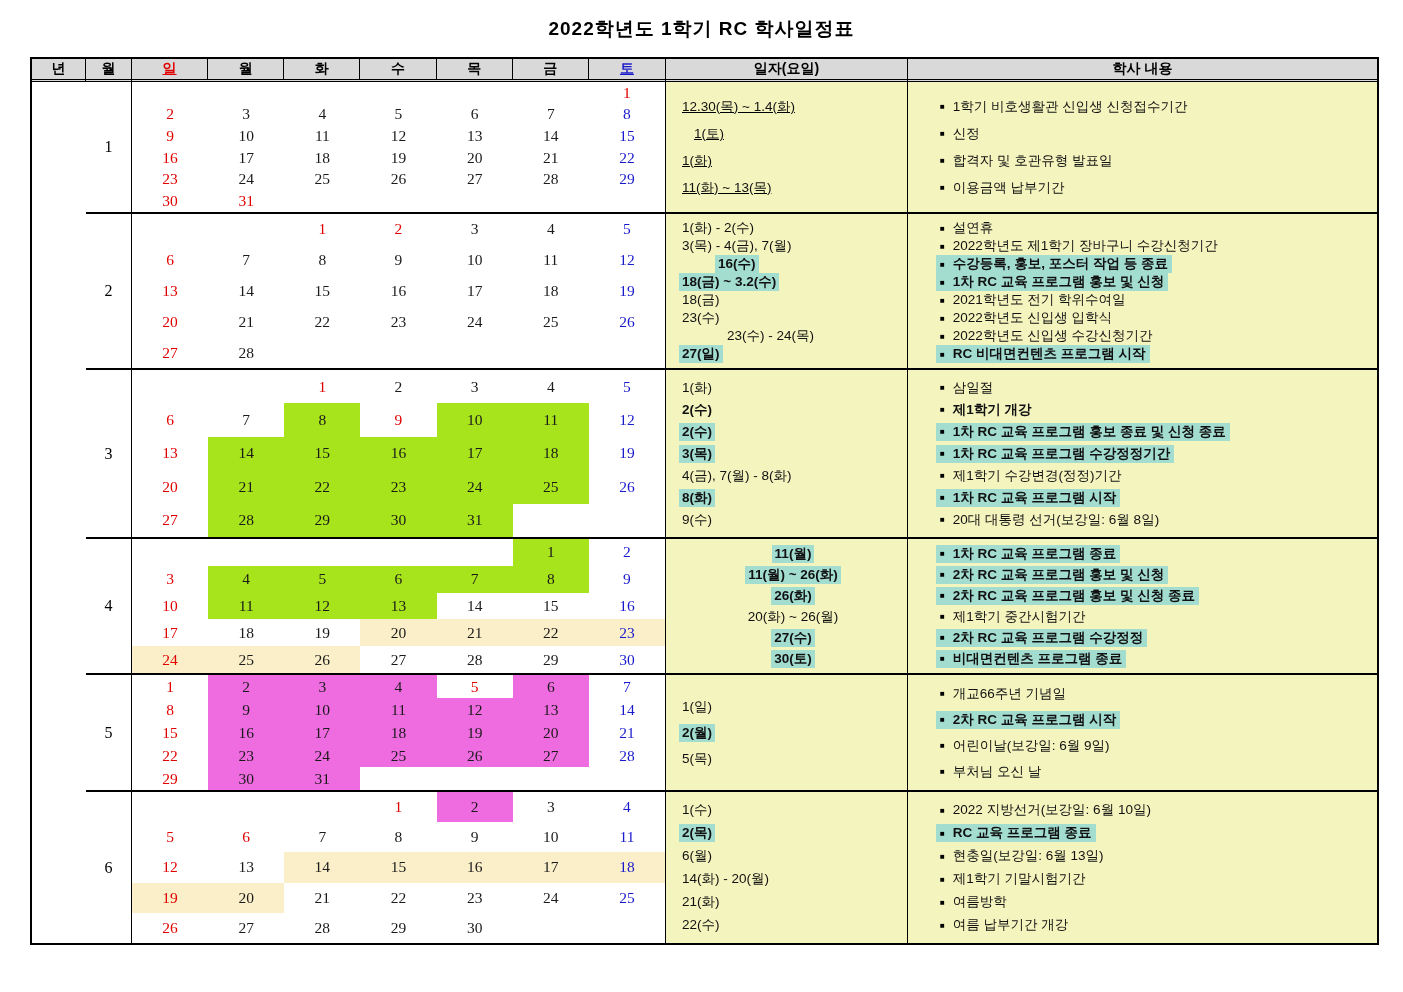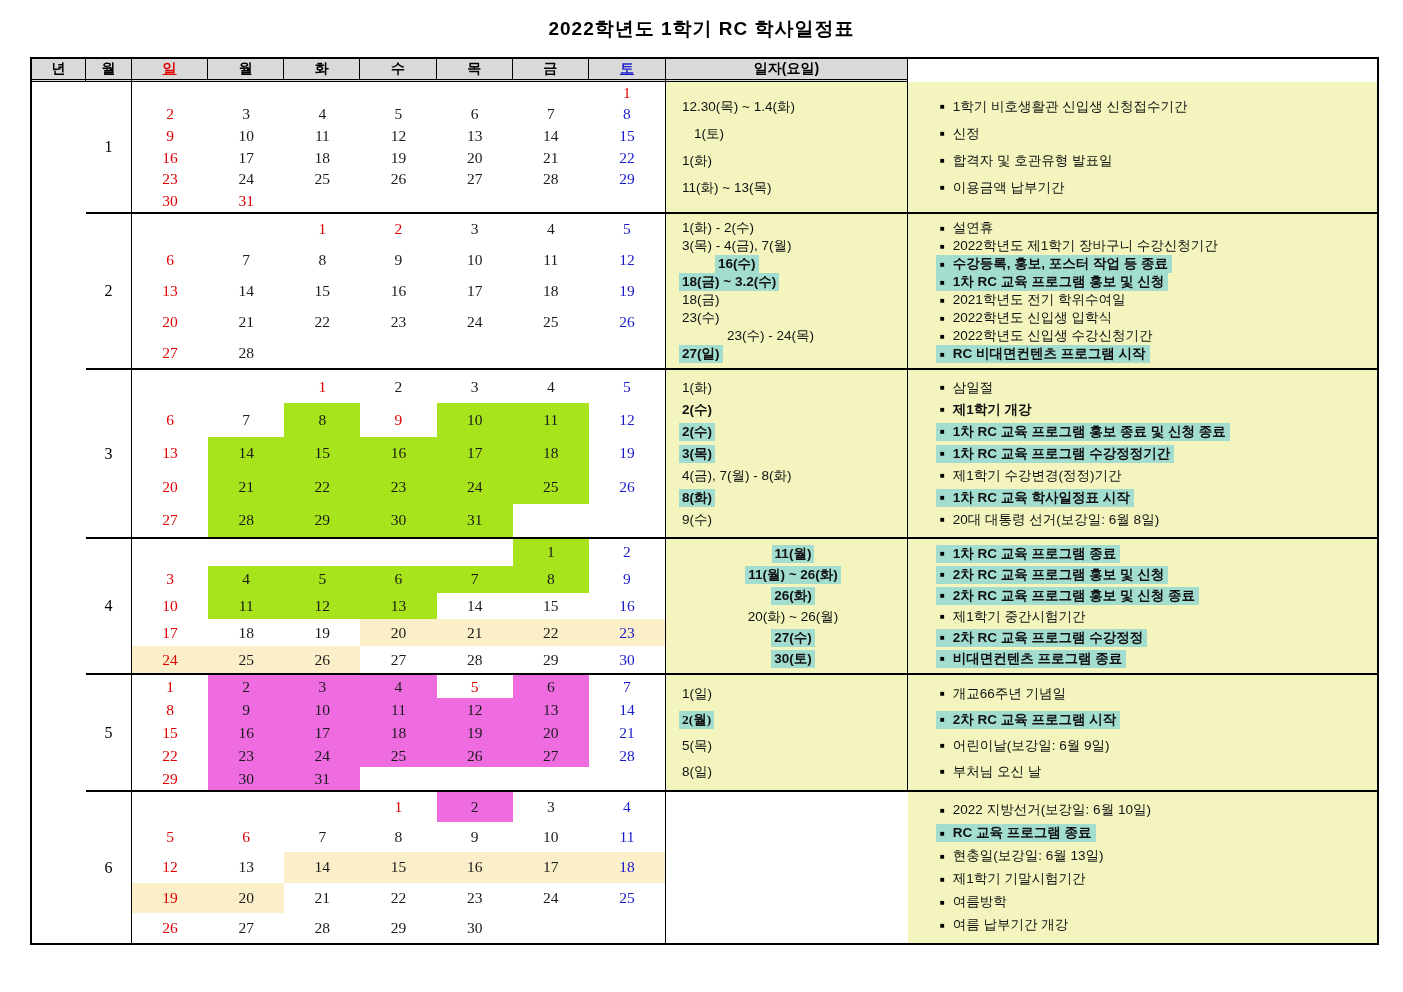--- a/index.html
+++ b/index.html
@@ -44,20 +44,21 @@
   <div class="cal-hdr">
     <span class="dayname day-sun">일</span>
     <span class="dayname">월</span>
     <span class="dayname">화</span>
     <span class="dayname">수</span>
     <span class="dayname">목</span>
     <span class="dayname">금</span>
     <span class="dayname day-sat">토</span>
   </div>
   <div class="hdr vr">일자(요일)</div>
+  <div class="hdr">학사 내용</div>
 
 
 <div class="mnum mrow-border" style="grid-area: 2 / 2;">1</div>
     <div class="calc mrow-border" style="grid-area: 2 / 3; grid-template-rows: repeat(6, 1fr);">
       <div class="dcell"></div>
       <div class="dcell"></div>
       <div class="dcell"></div>
       <div class="dcell"></div>
       <div class="dcell"></div>
       <div class="dcell"></div>
@@ -153,21 +154,21 @@
       </div>
       <div class="dcell">
         <span class="num-r">31</span>
       </div>
       <div class="dcell"></div>
       <div class="dcell"></div>
       <div class="dcell"></div>
       <div class="dcell"></div>
       <div class="dcell"></div>
     </div>
-    <div class="datec mrow-border" style="grid-area: 2 / 4;">
+    <div class="datec mrow-border" style="grid-area: 2 / 4; text-decoration: underline;">
       <div class="evline" style="height: 27px;">
         <span class="dwrap">12.30(목) ~ 1.4(화)</span>
       </div>
       <div class="evline" style="height: 27px; margin-left: 12px;">
         <span class="dwrap">1(토)</span>
       </div>
       <div class="evline" style="height: 27px;">
         <span class="dwrap">1(화)</span>
       </div>
       <div class="evline" style="height: 27px;">
@@ -520,21 +521,21 @@
       </div>
       <div class="evline" style="height: 22px;">
         <span class="twrap">
           <span class="bullet">■</span>
           <span>제1학기 수강변경(정정)기간</span>
         </span>
       </div>
       <div class="evline" style="height: 22px;">
         <span class="twrap cyan bold">
           <span class="bullet">■</span>
-          <span>1차 RC 교육 학사일정표 시작</span>
+          <span>1차 RC 교육 프로그램 시작</span>
         </span>
       </div>
       <div class="evline" style="height: 22px;">
         <span class="twrap">
           <span class="bullet">■</span>
           <span>20대 대통령 선거(보강일: 6월 8일)</span>
         </span>
       </div>
     </div>
     <div class="mnum mrow-border" style="grid-area: 5 / 2;">4</div>
@@ -790,29 +791,26 @@
       </div>
       <div class="dcell"></div>
       <div class="dcell"></div>
       <div class="dcell"></div>
       <div class="dcell"></div>
     </div>
     <div class="datec mrow-border" style="grid-area: 6 / 4;">
       <div class="evline" style="height: 26px;">
         <span class="dwrap">1(일)</span>
       </div>
-      <div class="evline" style="height: 26px; font-family: Liberation Serif, serif;">
+      <div class="evline" style="height: 26px;">
         <span class="dwrap cyan bold">2(월)</span>
       </div>
       <div class="evline" style="height: 26px;">
         <span class="dwrap">5(목)</span>
       </div>
-      <div class="evline" style="height: 26px;">
-        <span class="dwrap">8(일)</span>
-      </div>
     </div>
     <div class="contc mrow-border" style="grid-area: 6 / 5;">
       <div class="evline" style="height: 26px;">
         <span class="twrap">
           <span class="bullet">■</span>
           <span>개교66주년 기념일</span>
         </span>
       </div>
       <div class="evline" style="height: 26px;">
         <span class="twrap cyan bold">
@@ -923,20 +921,40 @@
         <span class="num-k">28</span>
       </div>
       <div class="dcell">
         <span class="num-k">29</span>
       </div>
       <div class="dcell">
         <span class="num-k">30</span>
       </div>
       <div class="dcell"></div>
       <div class="dcell"></div>
+    </div>
+    <div class="datec" style="grid-area: 7 / 4;">
+      <div class="evline" style="height: 23px;">
+        <span class="dwrap">1(수)</span>
+      </div>
+      <div class="evline" style="height: 23px;">
+        <span class="dwrap cyan bold">2(목)</span>
+      </div>
+      <div class="evline" style="height: 23px;">
+        <span class="dwrap">6(월)</span>
+      </div>
+      <div class="evline" style="height: 23px;">
+        <span class="dwrap">14(화) - 20(월)</span>
+      </div>
+      <div class="evline" style="height: 23px;">
+        <span class="dwrap">21(화)</span>
+      </div>
+      <div class="evline" style="height: 23px;">
+        <span class="dwrap">22(수)</span>
+      </div>
     </div>
     <div class="contc" style="grid-area: 7 / 5;">
       <div class="evline" style="height: 23px;">
         <span class="twrap">
           <span class="bullet">■</span>
           <span>2022 지방선거(보강일: 6월 10일)</span>
         </span>
       </div>
       <div class="evline" style="height: 23px;">
         <span class="twrap cyan bold">

